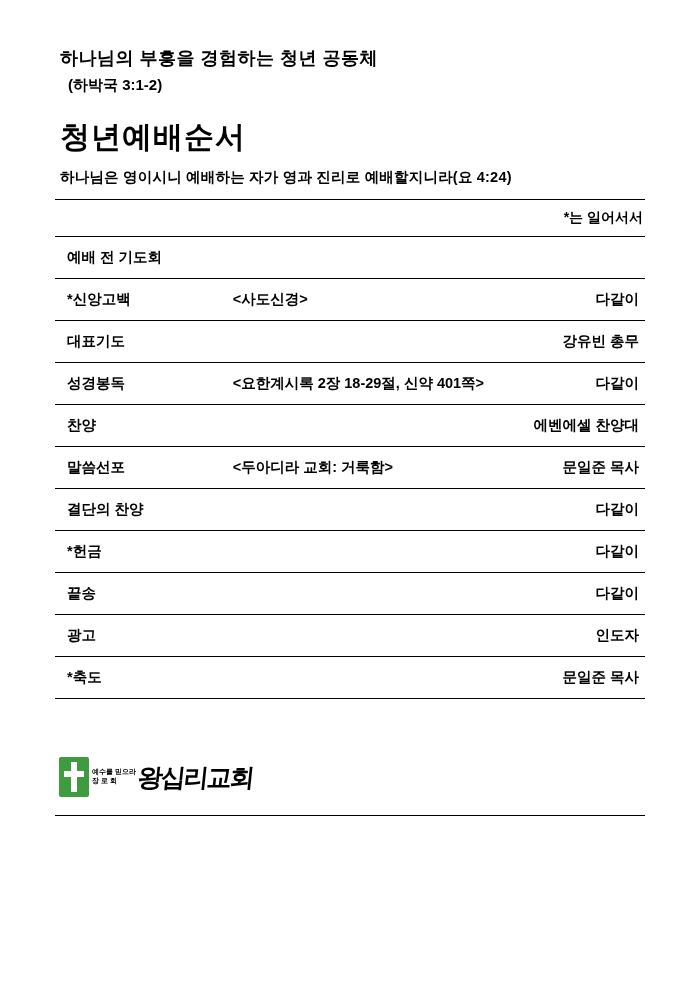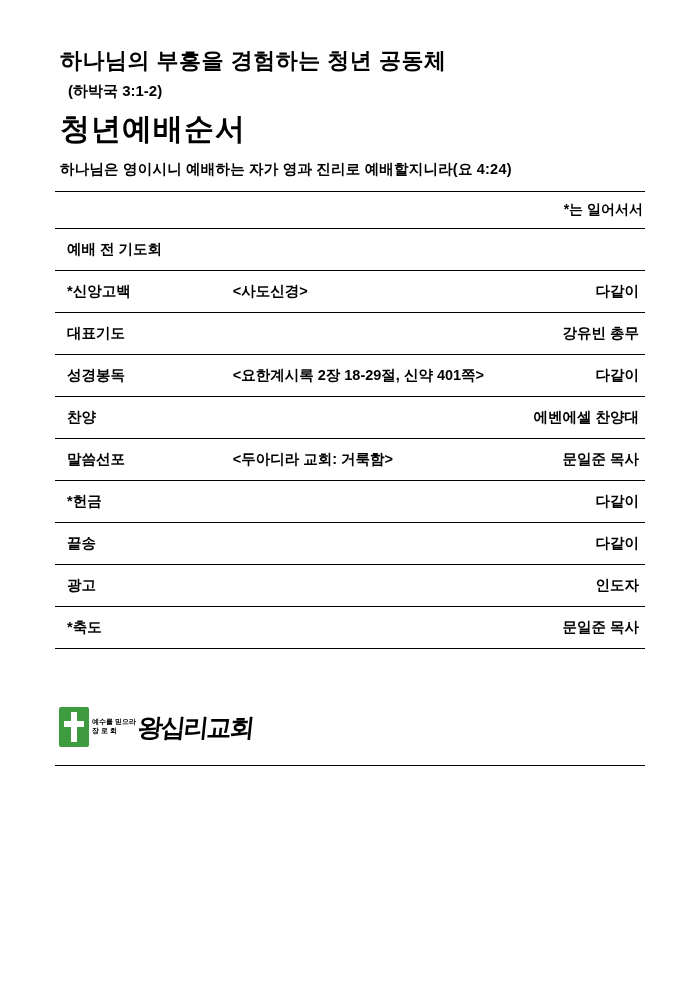--- a/index.html
+++ b/index.html
@@ -27,21 +27,21 @@
   .header {
     display: flex;
     align-items: flex-start;
     justify-content: space-between;
     padding-top: 46px;
   }
   .header-left {
     padding-left: 5px;
   }
   .tagline {
-    font-size: 22px;
+    font-size: 18px;
     font-weight: bold;
     letter-spacing: 0.5px;
     white-space: nowrap;
   }
   .tagline-ref {
     font-size: 15px;
     font-weight: bold;
     margin-top: 6px;
     padding-left: 8px;
   }
@@ -50,21 +50,21 @@
     padding: 8px 14px 9px 14px;
     text-align: center;
     font-size: 12px;
     line-height: 1.55;
     white-space: nowrap;
     margin-top: 4px;
   }
 
   
   .title-block {
-    margin-top: 8px;
+    margin-top: 22px;
     padding-left: 5px;
   }
   .main-title {
     font-size: 30px;
     font-weight: bold;
     letter-spacing: 1px;
   }
   .subtitle {
     font-size: 14.5px;
     font-weight: bold;
@@ -243,20 +243,25 @@
       </tr>
       <tr>
         <td class="col-item">찬양</td>
         <td class="col-mid"></td>
         <td class="col-who">에벤에셀 찬양대</td>
       </tr>
       <tr>
         <td class="col-item">말씀선포</td>
         <td class="col-mid">&lt;두아디라 교회: 거룩함&gt;</td>
         <td class="col-who">문일준 목사</td>
+      </tr>
+      <tr>
+        <td class="col-item">결단의 찬양</td>
+        <td class="col-mid"></td>
+        <td class="col-who">다같이</td>
       </tr>
       <tr>
         <td class="col-item">*헌금</td>
         <td class="col-mid"></td>
         <td class="col-who">다같이</td>
       </tr>
       <tr>
         <td class="col-item">끝송</td>
         <td class="col-mid"></td>
         <td class="col-who">다같이</td>

